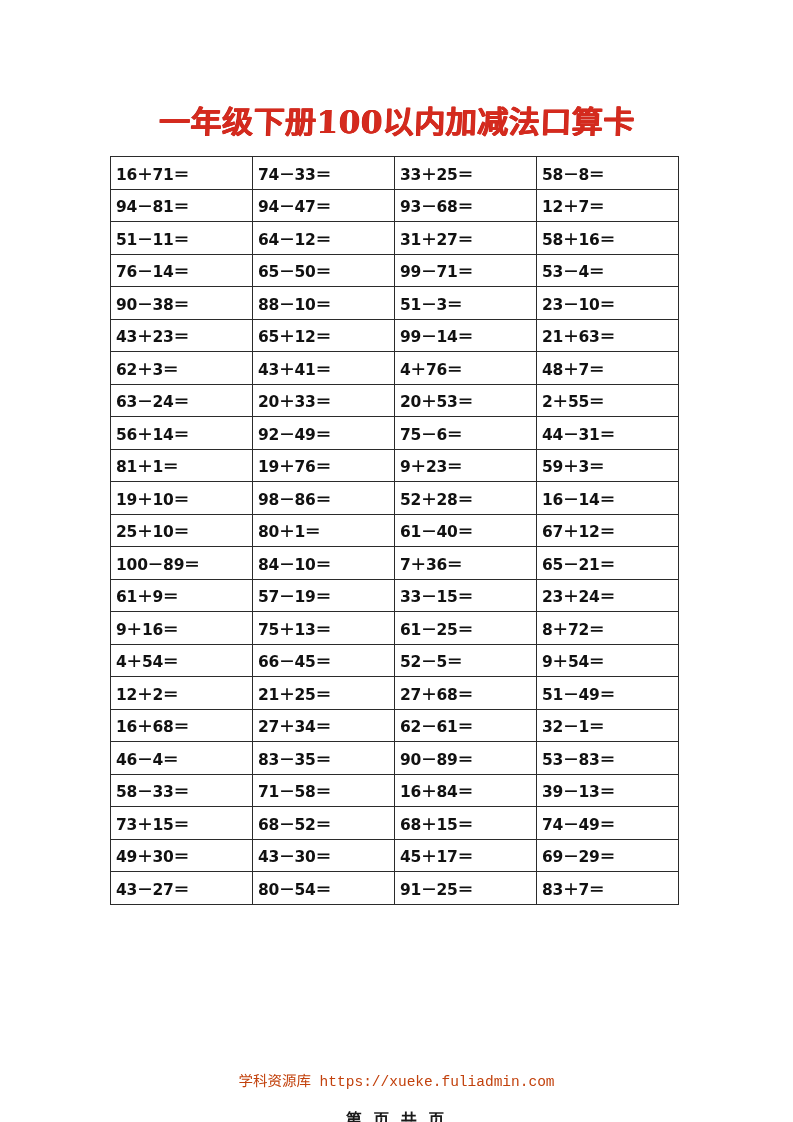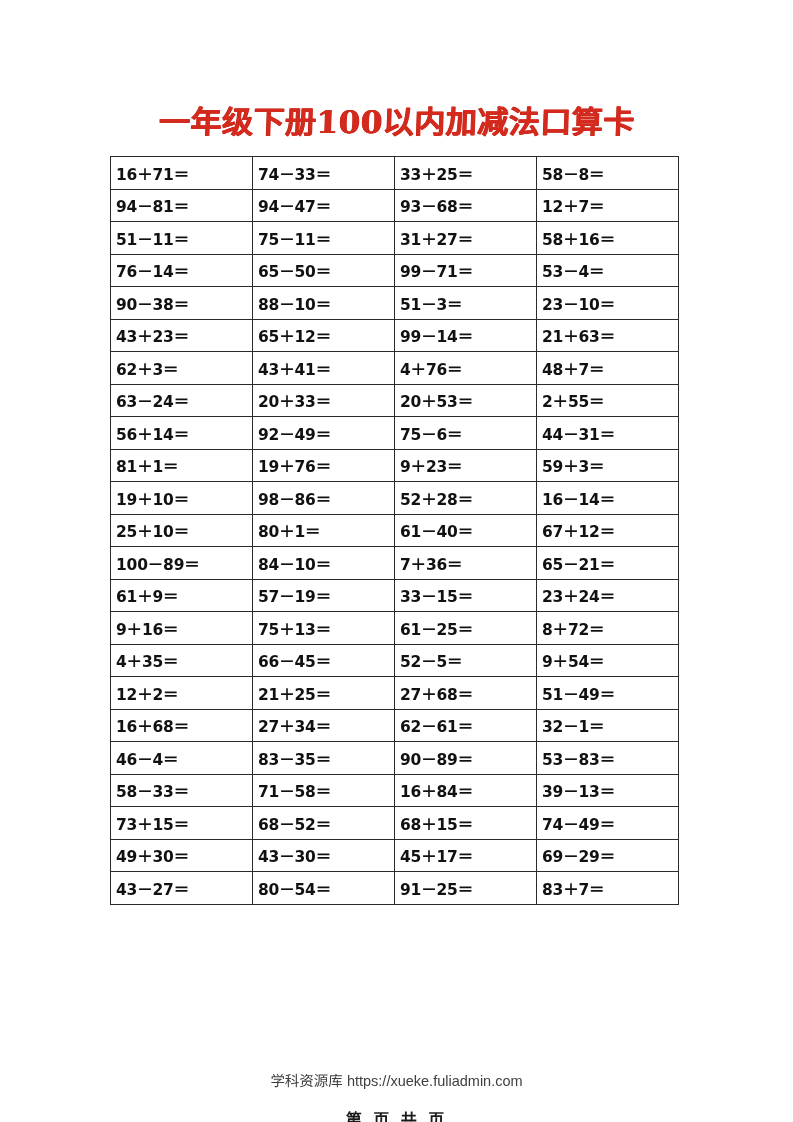--- a/index.html
+++ b/index.html
@@ -75,23 +75,23 @@
     overflow: hidden;
   }
 
   
   .watermark {
     position: absolute;
     top: 1069px;
     left: 0;
     width: 793px;
     text-align: center;
-    font-family: Liberation Sans, sans-serif;
+    font-family: Liberation Mono, monospace;
     font-size: 14.5px;
-    color: #404040;
+    color: #c2410c;
     white-space: nowrap;
   }
   .page-footer {
     position: absolute;
     top: 1087px;
     left: 0;
     width: 793px;
     text-align: center;
     font-family: "DejaVu Sans", "Liberation Sans", sans-serif;
     font-size: 16px;
@@ -127,21 +127,21 @@
             <td>58－8＝</td>
           </tr>
           <tr>
             <td>94－81＝</td>
             <td>94－47＝</td>
             <td>93－68＝</td>
             <td>12＋7＝</td>
           </tr>
           <tr>
             <td>51－11＝</td>
-            <td>75－11＝</td>
+            <td>64－12＝</td>
             <td>31＋27＝</td>
             <td>58＋16＝</td>
           </tr>
           <tr>
             <td>76－14＝</td>
             <td>65－50＝</td>
             <td>99－71＝</td>
             <td>53－4＝</td>
           </tr>
           <tr>
@@ -204,21 +204,21 @@
             <td>33－15＝</td>
             <td>23＋24＝</td>
           </tr>
           <tr>
             <td>9＋16＝</td>
             <td>75＋13＝</td>
             <td>61－25＝</td>
             <td>8＋72＝</td>
           </tr>
           <tr>
-            <td>4＋35＝</td>
+            <td>4＋54＝</td>
             <td>66－45＝</td>
             <td>52－5＝</td>
             <td>9＋54＝</td>
           </tr>
           <tr>
             <td>12＋2＝</td>
             <td>21＋25＝</td>
             <td>27＋68＝</td>
             <td>51－49＝</td>
           </tr>

